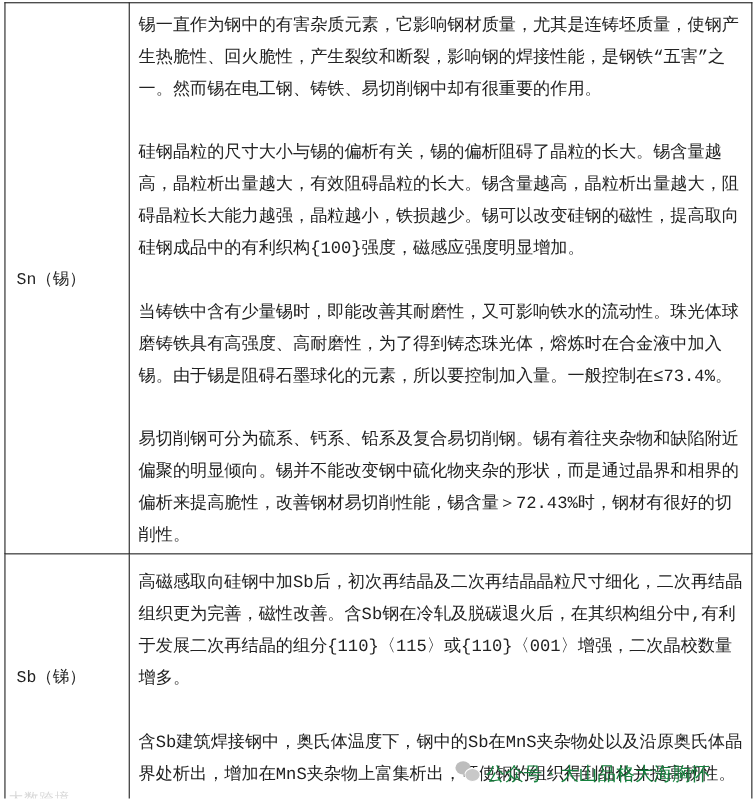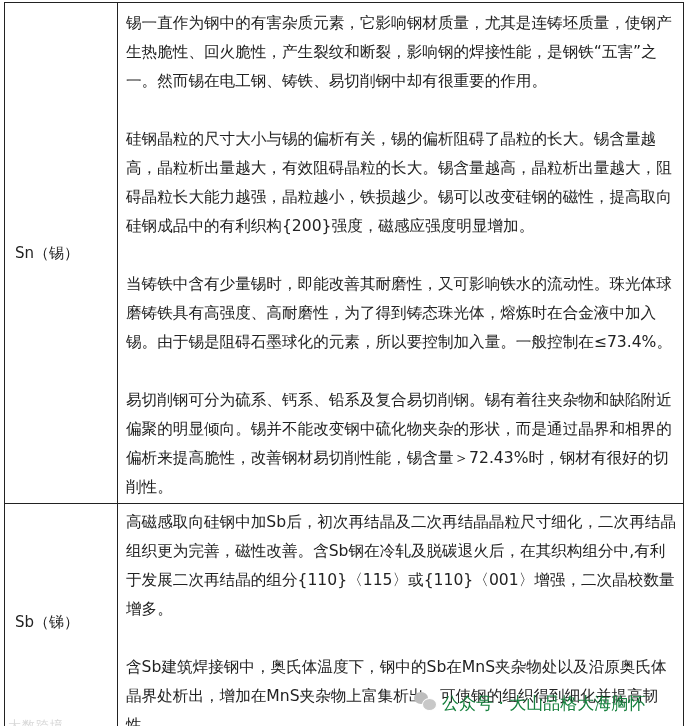--- a/index.html
+++ b/index.html
@@ -1,19 +1,19 @@
 <!DOCTYPE html>
 <html><head>
 <meta charset="utf-8">
 <style>
   html, body { margin:0; padding:0; background:#ffffff; }
   body { width:687px; height:726px; position:relative; overflow:hidden;
          font-family:"DejaVu Sans", "Liberation Sans", sans-serif; color:#222; }
   .table { position:absolute; left:4px; top:2px; width:680px; border-collapse:collapse; }
-  .table td { border:1.5px solid #222; vertical-align:middle; padding:0; }
+  .table td { border:1.5px solid #222; vertical-align:middle; padding:0;font-family:Liberation Mono, monospace; }
   .el-cell { width:102px; font-size:15px; padding-left:10px !important; color:#222;margin-top:11px; }
   .desc-cell { padding:4px 6px 0 8px !important; font-size:15.6px; line-height:29px; color:#222; }
   .para { margin:0; }
   .gap { height:29px; }
   .row1 td { height:496px; }
   .row1 .el-cell { vertical-align:middle; }
   .row2 td { height:219px; }
   .wm-left { position:absolute; left:8px; top:717px; font-size:13px; color:#d8d8d8; letter-spacing:1px; }
   .wm-right { position:absolute; left:414px; top:692px; font-size:17px; color:#15803d; display:flex; align-items:flex-start; gap:6px; }
   .wechat { width:22px; height:17px; position:relative; }
@@ -25,21 +25,21 @@
 
 <table class="table">
   <tbody>
       <tr class="row1">
     <td class="el-cell">
       <span>Sn（锡）</span>
     </td>
     <td class="desc-cell">
       <p class="para">锡一直作为钢中的有害杂质元素，它影响钢材质量，尤其是连铸坯质量，使钢产生热脆性、回火脆性，产生裂纹和断裂，影响钢的焊接性能，是钢铁“五害”之一。然而锡在电工钢、铸铁、易切削钢中却有很重要的作用。</p>
       <div class="gap"></div>
-      <p class="para">硅钢晶粒的尺寸大小与锡的偏析有关，锡的偏析阻碍了晶粒的长大。锡含量越高，晶粒析出量越大，有效阻碍晶粒的长大。锡含量越高，晶粒析出量越大，阻碍晶粒长大能力越强，晶粒越小，铁损越少。锡可以改变硅钢的磁性，提高取向硅钢成品中的有利织构{200}强度，磁感应强度明显增加。</p>
+      <p class="para">硅钢晶粒的尺寸大小与锡的偏析有关，锡的偏析阻碍了晶粒的长大。锡含量越高，晶粒析出量越大，有效阻碍晶粒的长大。锡含量越高，晶粒析出量越大，阻碍晶粒长大能力越强，晶粒越小，铁损越少。锡可以改变硅钢的磁性，提高取向硅钢成品中的有利织构{100}强度，磁感应强度明显增加。</p>
       <div class="gap"></div>
       <p class="para">当铸铁中含有少量锡时，即能改善其耐磨性，又可影响铁水的流动性。珠光体球磨铸铁具有高强度、高耐磨性，为了得到铸态珠光体，熔炼时在合金液中加入锡。由于锡是阻碍石墨球化的元素，所以要控制加入量。一般控制在≤73.4%。</p>
       <div class="gap"></div>
       <p class="para">易切削钢可分为硫系、钙系、铅系及复合易切削钢。锡有着往夹杂物和缺陷附近偏聚的明显倾向。锡并不能改变钢中硫化物夹杂的形状，而是通过晶界和相界的偏析来提高脆性，改善钢材易切削性能，锡含量＞72.43%时，钢材有很好的切削性。</p>
     </td>
   </tr>
   <tr class="row2">
     <td class="el-cell">
       <span>Sb（锑）</span>
     </td>

